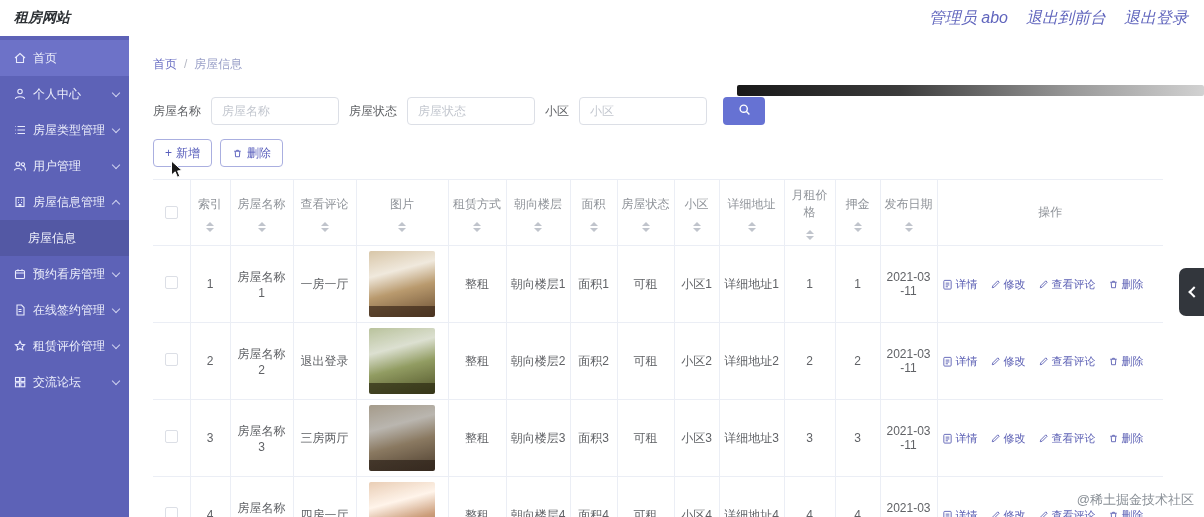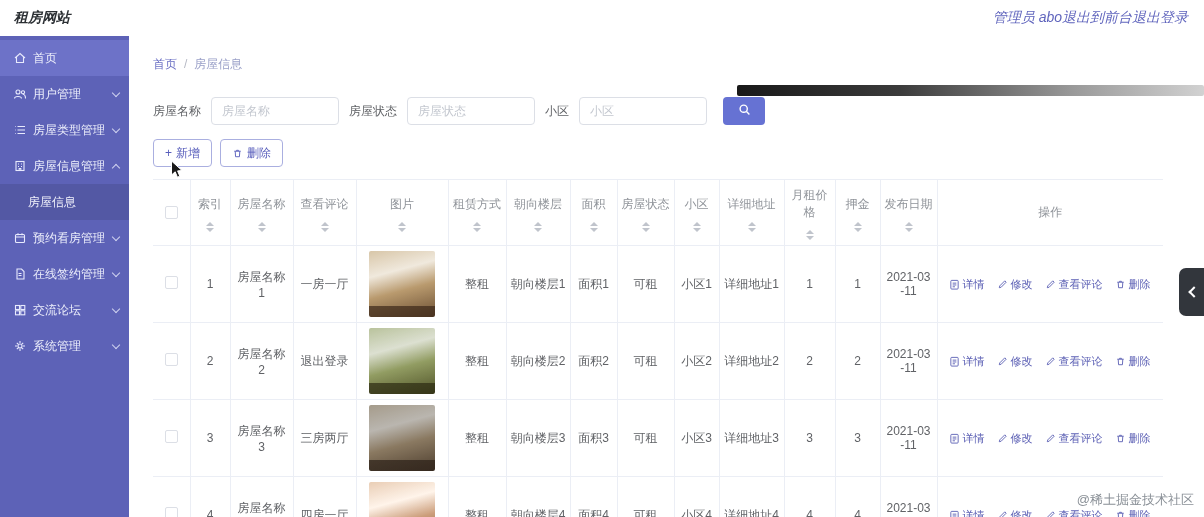--- a/index.html
+++ b/index.html
@@ -2,21 +2,21 @@
 <html><head>
 <meta charset="utf-8">
 <style>
   * { box-sizing: border-box; margin: 0; padding: 0; }
   html,body { width:1204px; height:517px; overflow:hidden; }
   body { font-family:"Liberation Sans","DejaVu Sans",sans-serif; background:#fff; position:relative; font-size:12px; color:#606266; }
 
   
   .topbar { height:36px; display:flex; justify-content:space-between; align-items:center; padding:0 16px 0 14px; background:#fff;font-style:italic; }
   .brand { font-size:14px; font-weight:bold; color:#2b2f33; }
-  .top-links { display:flex; font-size:14px; color:#6065bd; }
+  .top-links { display:flex; gap:18px; font-size:16px; color:#6065bd; }
   .top-links span { cursor:pointer; }
 
   
   .layout { display:flex; height:481px; }
   .sidebar { width:129px; background:#5d62b7; flex-shrink:0; color:#eceefb; overflow:hidden; padding-top:4px; }
   .menu-item { height:36px; display:flex; align-items:center; padding:0 10px 0 13px; font-size:12px; gap:6px; cursor:pointer; }
   .menu-item.active { background:#6d72c8; }
   .menu-item .label { flex:1; white-space:nowrap; overflow:hidden; }
   .micon { width:14px; height:14px; flex-shrink:0; display:inline-flex; }
   .micon svg { width:14px; height:14px; stroke:#e8eafd; fill:none; stroke-width:1.1; }
@@ -61,21 +61,21 @@
   th:nth-child(10){width:45px} th:nth-child(11){width:65px} th:nth-child(12){width:51px}
   th:nth-child(13){width:45px} th:nth-child(14){width:57px}
   tbody td { height:77px; }
   .checkbox { display:inline-block; width:13px; height:13px; border:1px solid #dcdfe6; border-radius:2px; background:#fff; cursor:pointer; }
   .photo { width:66px; height:66px; margin:0 auto; border-radius:2px;
     background: linear-gradient(0deg, rgba(60,40,25,.7) 0 16%, rgba(0,0,0,0) 16%),
                 linear-gradient(165deg,#d8c6a8 0%, #f0e9dd 32%, #b99a6e 58%, #6b4f33 100%); }
   tbody tr:nth-child(2) .photo { filter:hue-rotate(35deg) brightness(.95); }
   tbody tr:nth-child(3) .photo { filter:brightness(.78) saturate(.7); }
   tbody tr:nth-child(4) .photo { filter:hue-rotate(-12deg) brightness(1.05); }
-  .col-ops { padding:6px 11px; }
+  .col-ops { padding:6px 4px; }
   .ops { display:flex; flex-wrap:wrap; column-gap:12px; row-gap:9px; align-items:center; justify-content:flex-start; }
   .op { display:inline-flex; align-items:center; gap:3px; color:#5d61b5; font-size:11px; cursor:pointer; white-space:nowrap; }
   .op svg { width:11px; height:11px; stroke:currentColor; fill:none; }
 
   
   .artifact { position:absolute; left:737px; top:85px; right:0; height:11px;
     background:linear-gradient(90deg, rgba(5,5,5,.92), rgba(25,25,25,.85) 35%, rgba(70,70,70,.55) 72%, rgba(125,125,125,.35)); border-radius:2px; }
   .collapse-handle { position:absolute; right:0; top:268px; width:25px; height:48px; background:#32363c; border-radius:7px 0 0 7px; display:flex; align-items:center; justify-content:center; cursor:pointer; z-index:40; }
   .collapse-handle i { width:8px; height:8px; border-left:2px solid #fff; border-bottom:2px solid #fff; transform:rotate(45deg); margin-left:4px; display:block; }
   .watermark { position:absolute; right:10px; bottom:8px; font-size:13px; color:#8a9097; text-shadow:0 0 2px #fff; z-index:45; }
@@ -100,40 +100,50 @@
       <span class="micon">
           <svg viewBox="0 0 14 14">
             <path d="M2 7 L7 2.5 L12 7 M3.5 6.3 V11.5 H10.5 V6.3"></path>
           </svg>
         </span>
       <span class="label">首页</span>
     </div>
     <div class="menu-item">
       <span class="micon">
           <svg viewBox="0 0 14 14">
+            <circle cx="7" cy="4.5" r="2.2"></circle>
+            <path d="M2.5 12 C2.5 9 11.5 9 11.5 12"></path>
+          </svg>
+        </span>
+      <span class="label">个人中心</span>
+      <span class="chev"></span>
+    </div>
+    <div class="menu-item">
+      <span class="micon">
+          <svg viewBox="0 0 14 14">
+            <path d="M4.5 3.5 H12 M4.5 7 H12 M4.5 10.5 H12 M2 3.5 h.6 M2 7 h.6 M2 10.5 h.6"></path>
+          </svg>
+        </span>
+      <span class="label">房屋类型管理</span>
+      <span class="chev"></span>
+    </div>
+    <div class="menu-item">
+      <span class="micon">
+          <svg viewBox="0 0 14 14">
             <circle cx="5" cy="5" r="2"></circle>
             <path d="M1.5 11.5 C1.5 8.8 8.5 8.8 8.5 11.5 M10 7.3 c2 .3 2.5 2.2 2.5 4.2"></path>
             <circle cx="10" cy="5.3" r="1.6"></circle>
           </svg>
         </span>
       <span class="label">用户管理</span>
       <span class="chev"></span>
     </div>
     <div class="menu-item">
       <span class="micon">
           <svg viewBox="0 0 14 14">
-            <path d="M4.5 3.5 H12 M4.5 7 H12 M4.5 10.5 H12 M2 3.5 h.6 M2 7 h.6 M2 10.5 h.6"></path>
-          </svg>
-        </span>
-      <span class="label">房屋类型管理</span>
-      <span class="chev"></span>
-    </div>
-    <div class="menu-item">
-      <span class="micon">
-          <svg viewBox="0 0 14 14">
             <rect x="3" y="2.5" width="8" height="9"></rect>
             <path d="M5 5h1 M8 5h1 M5 7.5h1 M8 7.5h1 M6.2 11.5 v-2 h1.6 v2"></path>
           </svg>
         </span>
       <span class="label">房屋信息管理</span>
       <span class="chev up"></span>
     </div>
     <div class="submenu-item">
       <span class="label">房屋信息</span>
     </div>
@@ -148,42 +158,41 @@
       <span class="chev"></span>
     </div>
     <div class="menu-item">
       <span class="micon">
           <svg viewBox="0 0 14 14">
             <path d="M4 2 h4.5 L11 4.5 V12 H4 Z"></path>
             <path d="M5.5 6.5h3 M5.5 8.5h3"></path>
           </svg>
         </span>
       <span class="label">在线签约管理</span>
+      <span class="chev"></span>
+    </div>
+    <div class="menu-item">
+      <span class="micon">
+          <svg viewBox="0 0 14 14">
+            <path d="M7 2.2 L8.4 5.2 11.6 5.6 9.3 7.8 9.9 11 7 9.4 4.1 11 4.7 7.8 2.4 5.6 5.6 5.2 Z"></path>
+          </svg>
+        </span>
+      <span class="label">租赁评价管理</span>
       <span class="chev"></span>
     </div>
     <div class="menu-item">
       <span class="micon">
           <svg viewBox="0 0 14 14">
             <rect x="2.5" y="2.5" width="4" height="4"></rect>
             <rect x="7.8" y="2.5" width="4" height="4"></rect>
             <rect x="2.5" y="7.8" width="4" height="4"></rect>
             <rect x="7.8" y="7.8" width="4" height="4"></rect>
           </svg>
         </span>
       <span class="label">交流论坛</span>
-      <span class="chev"></span>
-    </div>
-    <div class="menu-item">
-      <span class="micon">
-          <svg viewBox="0 0 14 14">
-            <circle cx="7" cy="7" r="2"></circle>
-            <path d="M7 2v2 M7 10v2 M2 7h2 M10 7h2 M3.8 3.8l1.4 1.4 M8.8 8.8l1.4 1.4 M10.2 3.8 8.8 5.2 M5.2 8.8 3.8 10.2"></path>
-          </svg>
-        </span>
-      <span class="label">系统管理</span>
       <span class="chev"></span>
     </div>
   </aside>
 
   <main class="main">
     <div class="breadcrumb">
       <span class="home">首页</span><span class="sep">/</span><span class="current">房屋信息</span>
     </div>
 
     <div class="filterbar">

